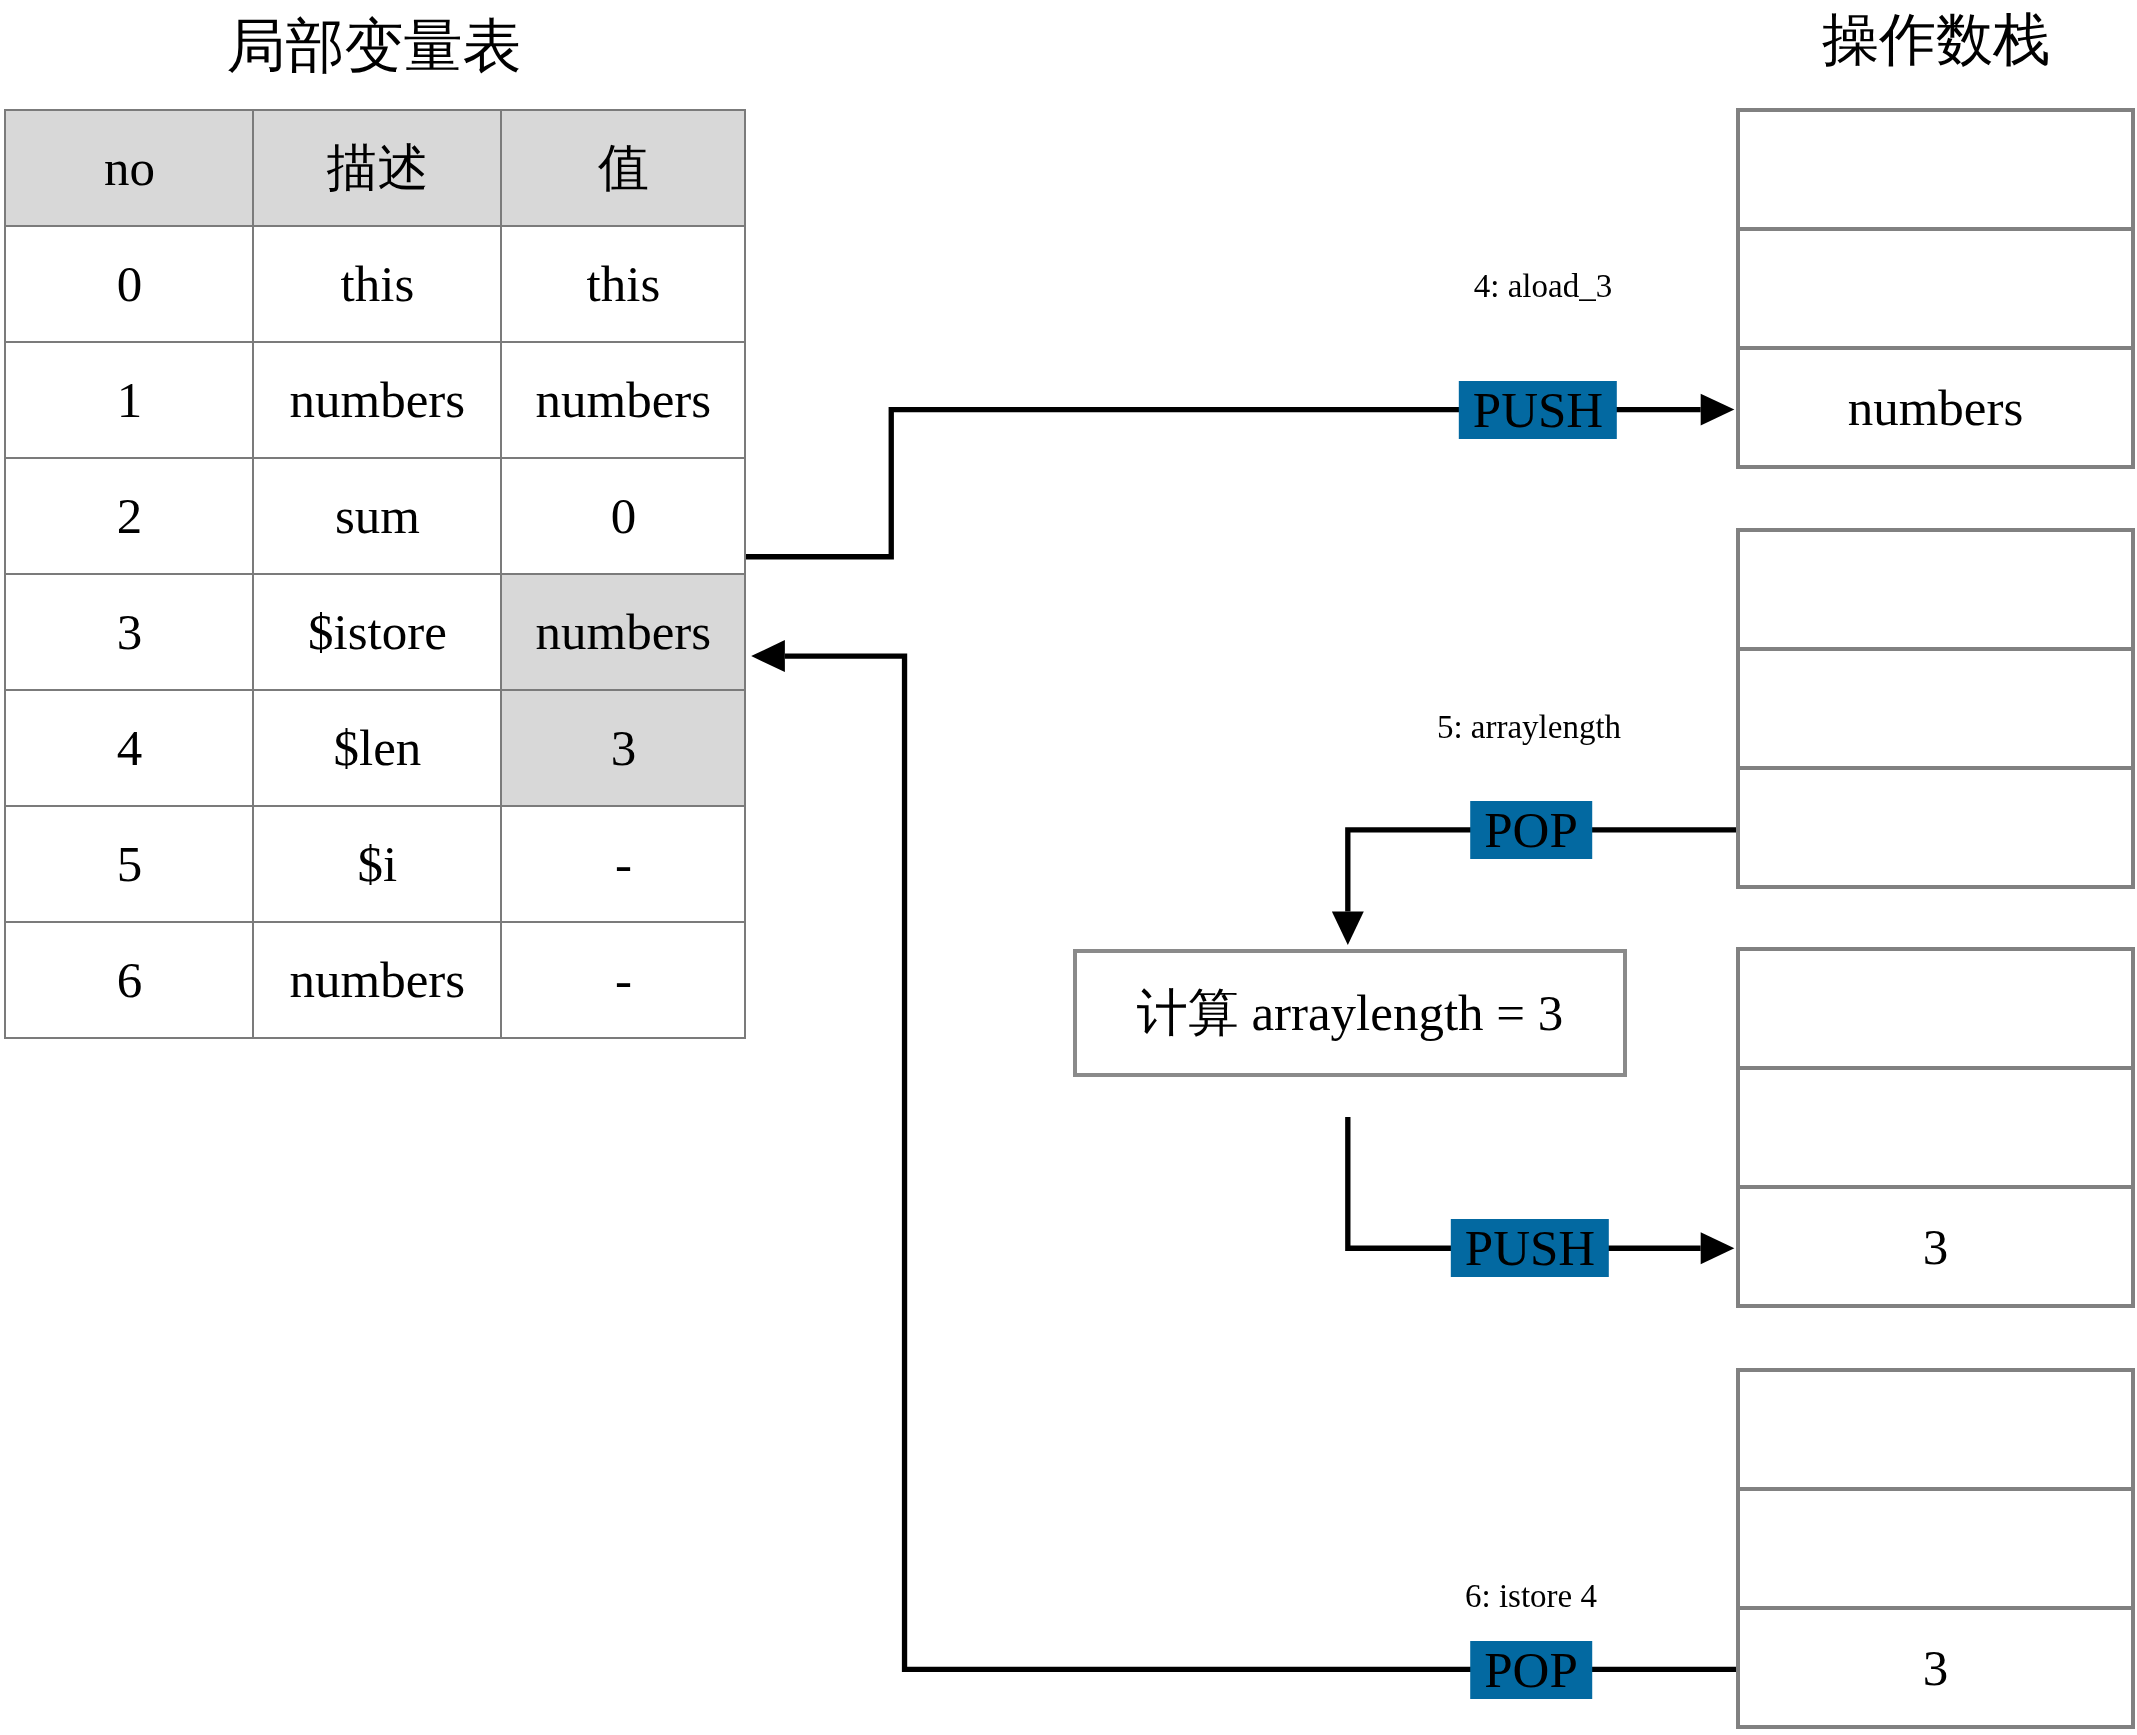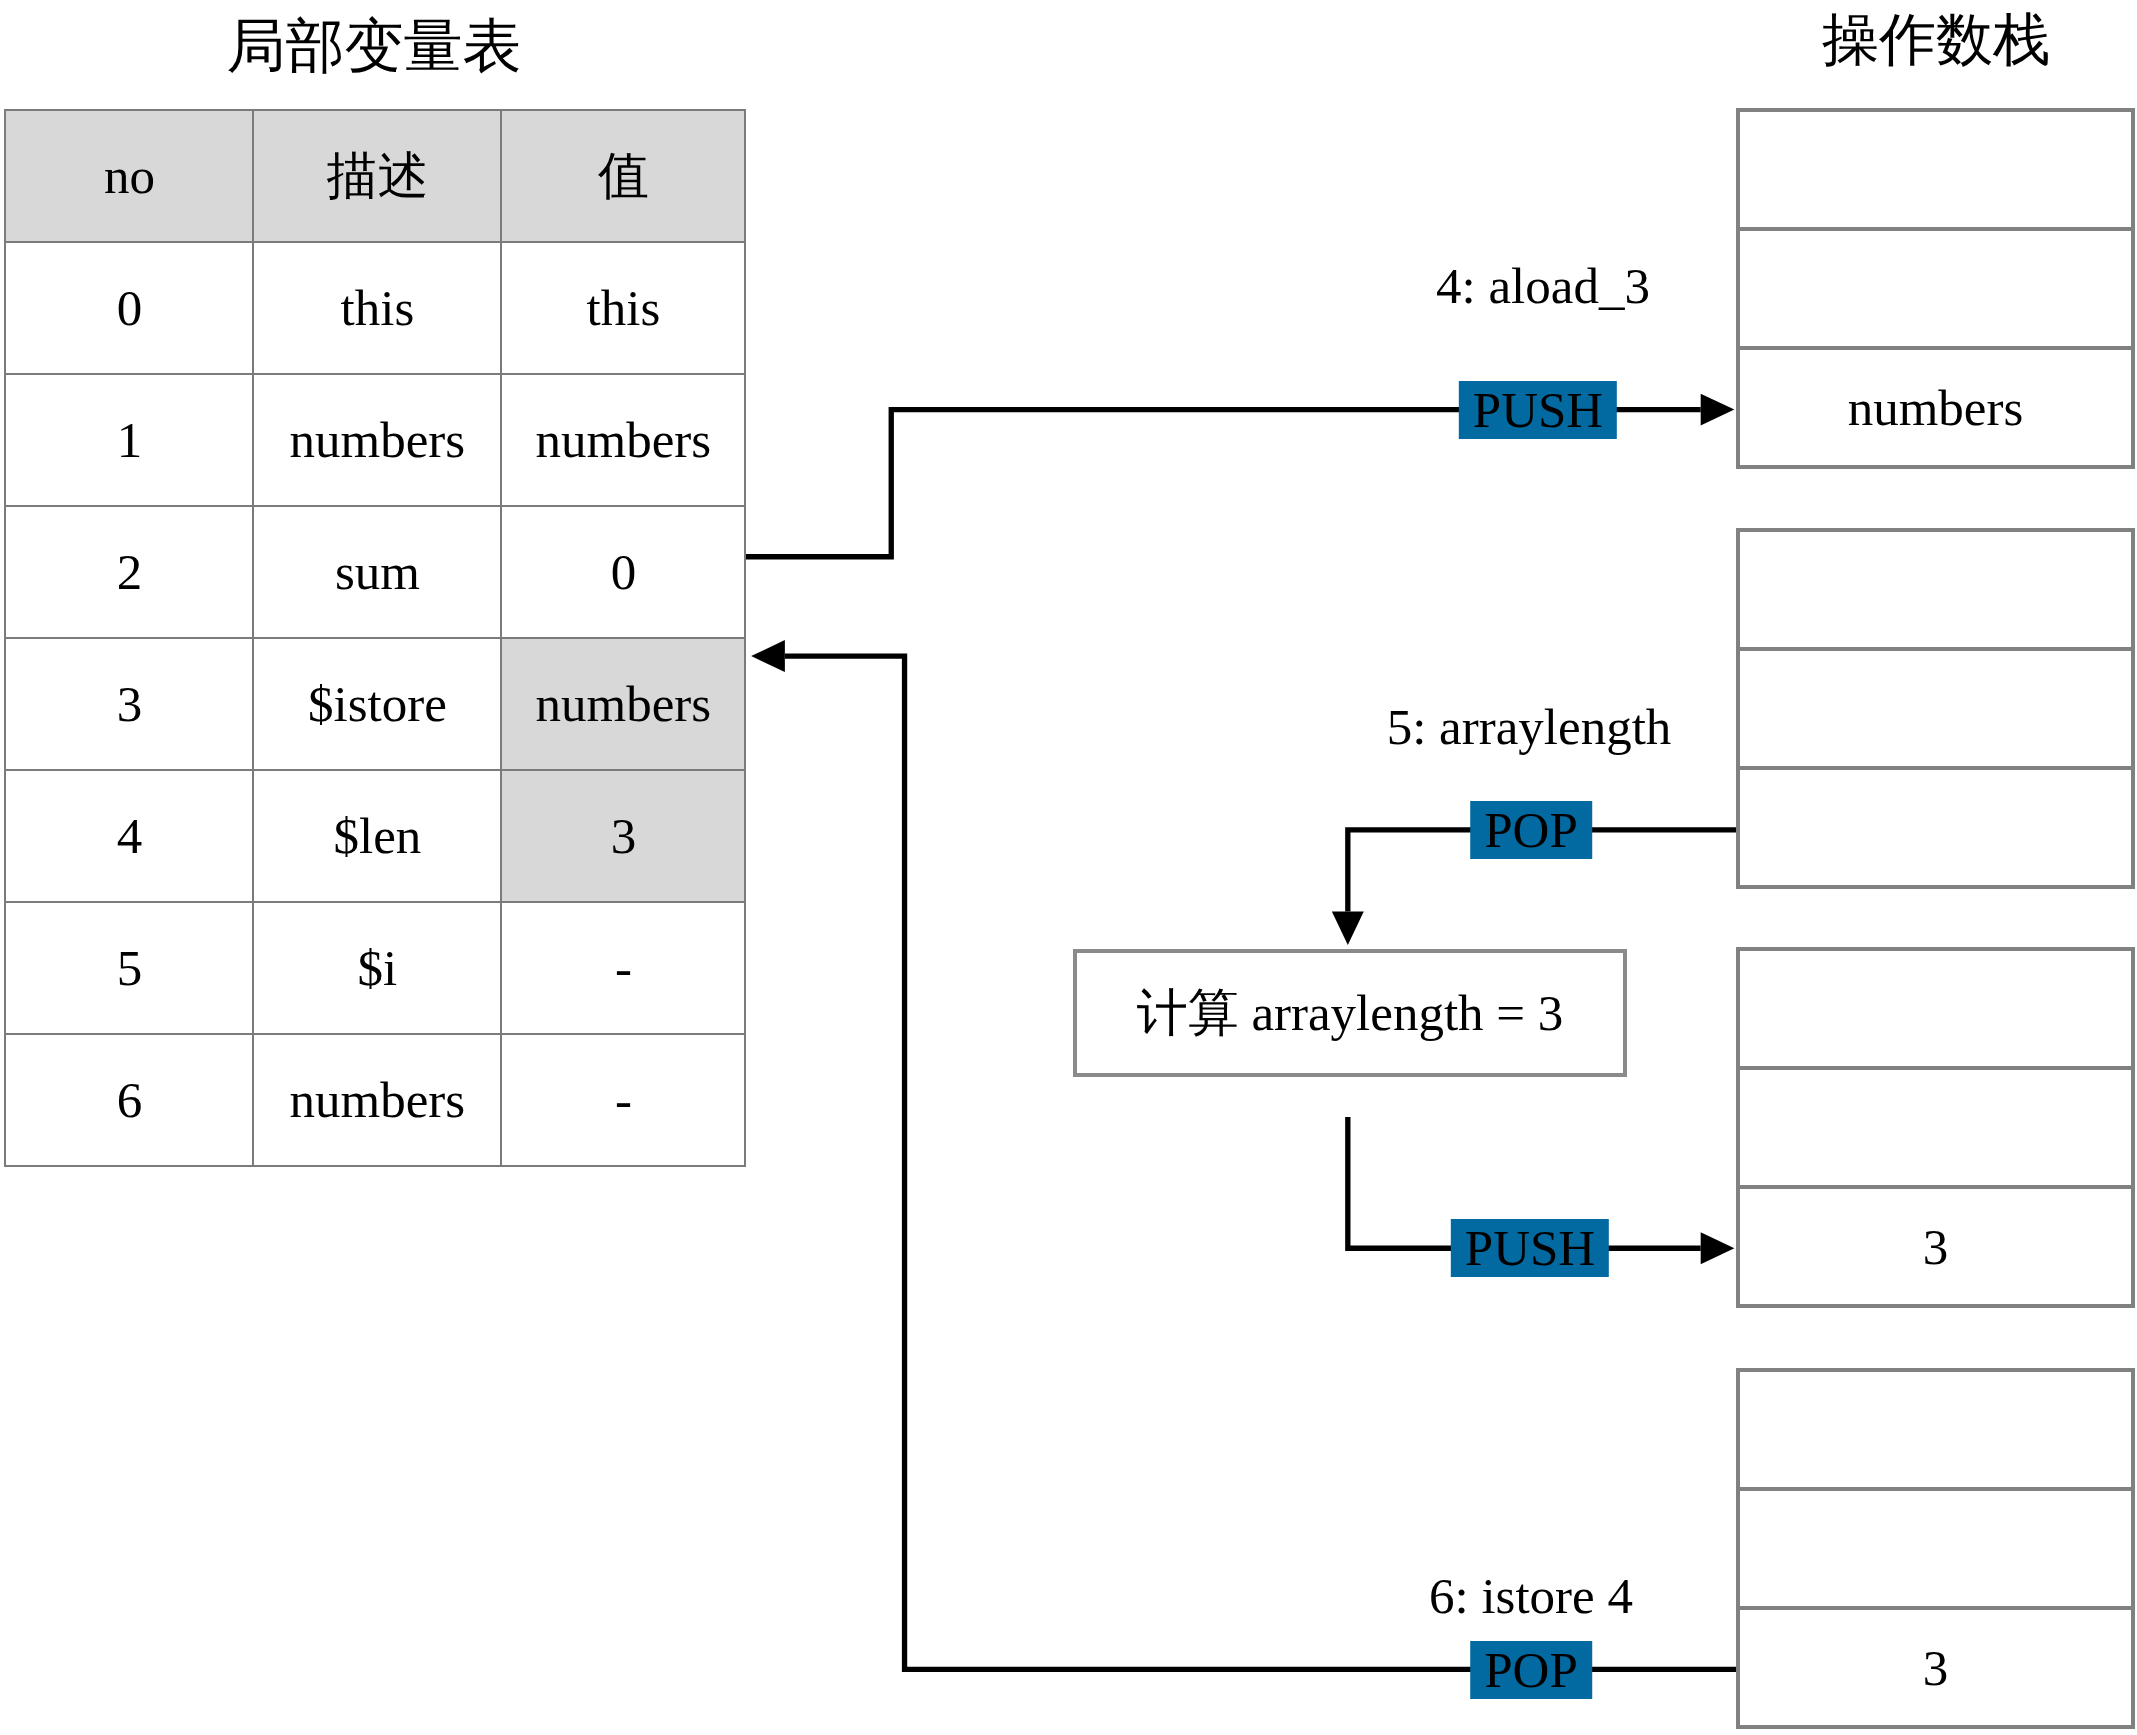--- a/index.html
+++ b/index.html
@@ -11,21 +11,21 @@
   .title{
     position:absolute;transform:translateX(-50%);
     font-size:59px;white-space:nowrap;z-index:3;
   }
   
   table.lvt{
     position:absolute;left:4.4px;top:109px;border-collapse:collapse;
     z-index:2;background:#fff;
   }
   .lvt th,.lvt td{
-    border:2.7px solid #7b7b7b;height:98px;padding:16px;
+    border:2.7px solid #7b7b7b;height:98px;padding:8px;
     text-align:center;vertical-align:middle;
     font-size:51px;font-weight:normal;
   }
   .col-no{width:248px;}
   .col-desc{width:248px;}
   .col-val{width:244px;}
   .lvt thead th{background:#d8d8d8;}
   .lvt td.shaded{background:#d8d8d8;}
   
   .stack{
@@ -45,21 +45,21 @@
     font-size:51px;white-space:nowrap;z-index:2;
   }
   
   .op-label{
     position:absolute;transform:translate(-50%,-50%);
     background:#0369a1;padding:0 14px;font-size:51px;
     white-space:nowrap;z-index:3;
   }
   .instr-label{
     position:absolute;transform:translate(-50%,-50%);
-    font-size:51px;white-space:nowrap;z-index:3;
+    font-size:33px;white-space:nowrap;z-index:3;
   }
   
   svg.overlay{position:absolute;left:0;top:0;z-index:1;}
   svg.overlay path{stroke:#000;stroke-width:6;fill:none;}
   svg.overlay polygon{fill:#000;stroke:none;}
 </style>
 </head>
 <body>
 
 <div class="canvas">

